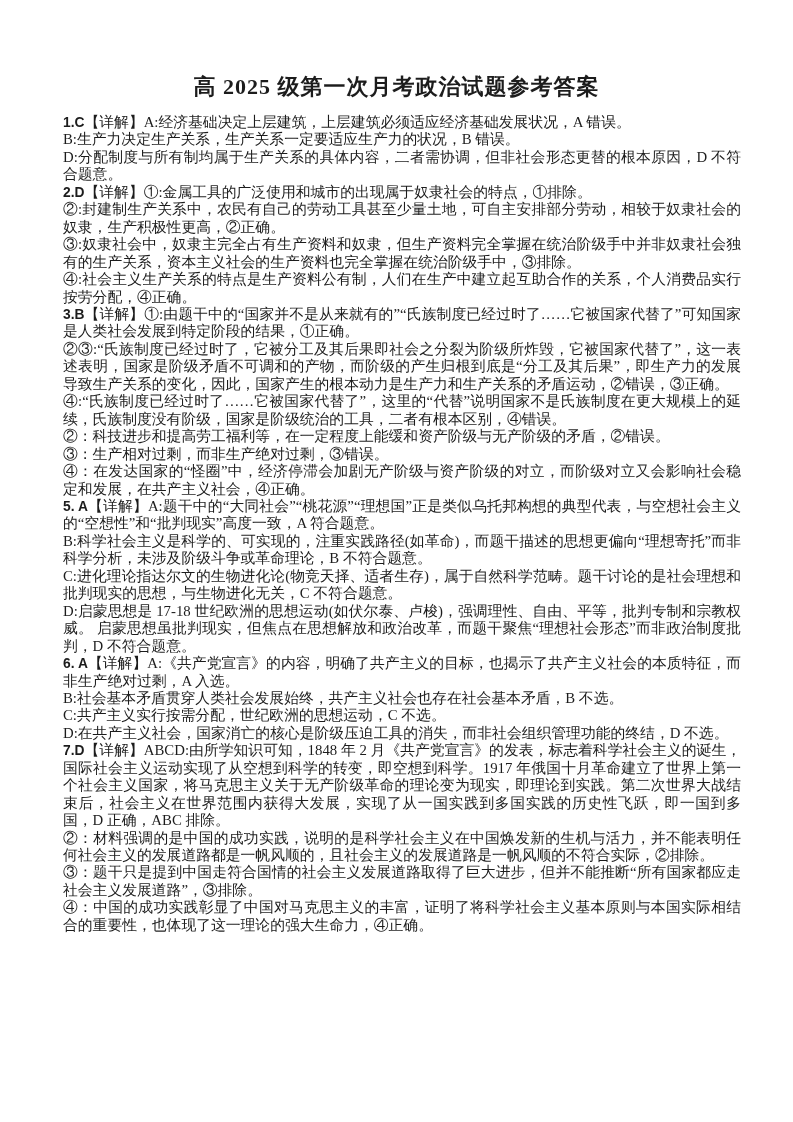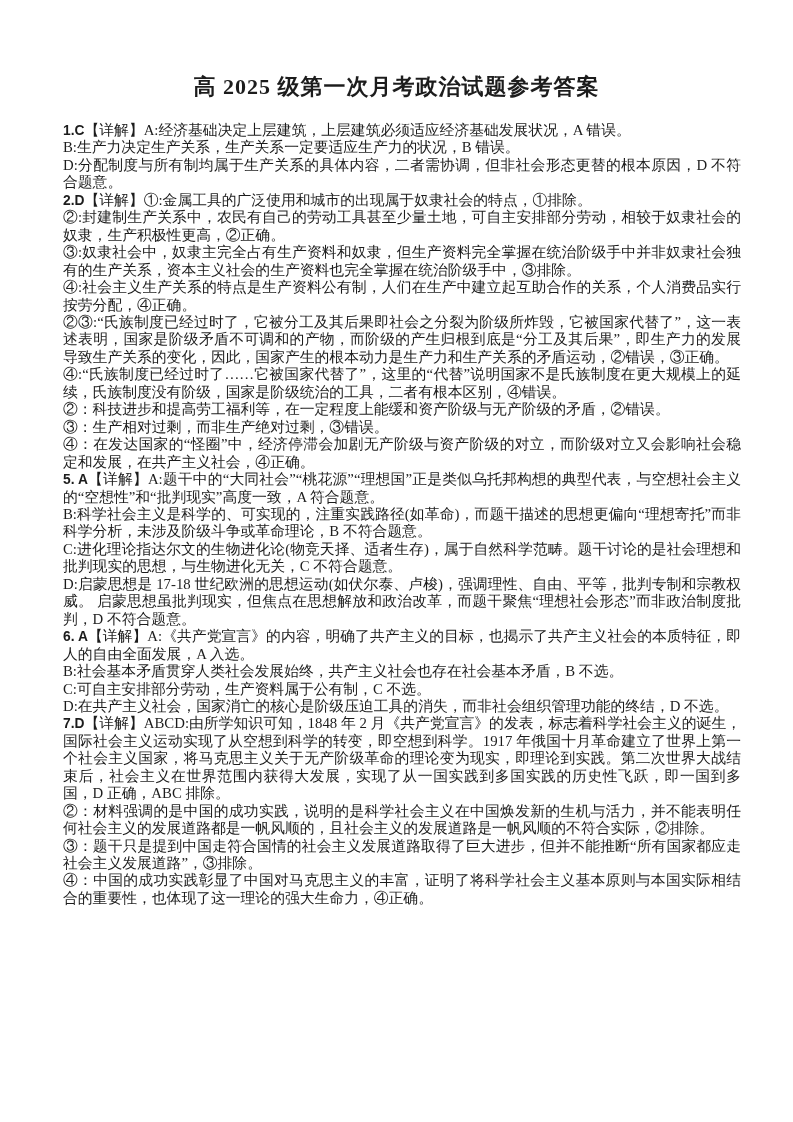--- a/index.html
+++ b/index.html
@@ -24,21 +24,21 @@
   .title {
     margin: 0;
     padding-top: 72px;
     text-align: center;
     font-size: 22px;
     font-weight: bold;
     letter-spacing: 1px;
     font-family: "Liberation Serif", serif;
   }
   .content {
-    margin: 20px 52px 0 63px;
+    margin: 12px 52px 0 63px;
     width: 678px;
     font-size: 14.8px;
     line-height: 17.45px;
     text-align: justify;
     text-justify: inter-ideograph;
   }
   .part {
     margin: 0;
     padding: 0;
   }
@@ -66,32 +66,33 @@
 <div class="page">
   <h1 class="title">高 2025 级第一次月考政治试题参考答案</h1>
   <div class="content" id="content">
       <p class="part"><span class="label">1.C</span><span class="detail">【详解】</span><span class="text">A:经济基础决定上层建筑，上层建筑必须适应经济基础发展状况，A 错误。</span></p>
       <p class="part"><span class="text">B:生产力决定生产关系，生产关系一定要适应生产力的状况，B 错误。</span></p>
       <p class="part"><span class="text">D:分配制度与所有制均属于生产关系的具体内容，二者需协调，但非社会形态更替的根本原因，D 不符合题意。</span></p>
       <p class="part"><span class="label">2.D</span><span class="detail">【详解】</span><span class="text">①:金属工具的广泛使用和城市的出现属于奴隶社会的特点，①排除。</span></p>
       <p class="part"><span class="text">②:封建制生产关系中，农民有自己的劳动工具甚至少量土地，可自主安排部分劳动，相较于奴隶社会的奴隶，生产积极性更高，②正确。</span></p>
       <p class="part"><span class="text">③:奴隶社会中，奴隶主完全占有生产资料和奴隶，但生产资料完全掌握在统治阶级手中并非奴隶社会独有的生产关系，资本主义社会的生产资料也完全掌握在统治阶级手中，③排除。</span></p>
       <p class="part"><span class="text">④:社会主义生产关系的特点是生产资料公有制，人们在生产中建立起互助合作的关系，个人消费品实行按劳分配，④正确。</span></p>
+      <p class="part"><span class="label">3.B</span><span class="detail">【详解】</span><span class="text">①:由题干中的“国家并不是从来就有的”“氏族制度已经过时了……它被国家代替了”可知国家是人类社会发展到特定阶段的结果，①正确。</span></p>
       <p class="part"><span class="text">②③:“氏族制度已经过时了，它被分工及其后果即社会之分裂为阶级所炸毁，它被国家代替了”，这一表述表明，国家是阶级矛盾不可调和的产物，而阶级的产生归根到底是“分工及其后果”，即生产力的发展导致生产关系的变化，因此，国家产生的根本动力是生产力和生产关系的矛盾运动，②错误，③正确。</span></p>
       <p class="part"><span class="text">④:“氏族制度已经过时了……它被国家代替了”，这里的“代替”说明国家不是氏族制度在更大规模上的延续，氏族制度没有阶级，国家是阶级统治的工具，二者有根本区别，④错误。</span></p>
       <p class="part"><span class="text">②：科技进步和提高劳工福利等，在一定程度上能缓和资产阶级与无产阶级的矛盾，②错误。</span></p>
       <p class="part"><span class="text">③：生产相对过剩，而非生产绝对过剩，③错误。</span></p>
       <p class="part"><span class="text">④：在发达国家的“怪圈”中，经济停滞会加剧无产阶级与资产阶级的对立，而阶级对立又会影响社会稳定和发展，在共产主义社会，④正确。</span></p>
       <p class="part"><span class="label">5. A</span><span class="detail">【详解】</span><span class="text">A:题干中的“大同社会”“桃花源”“理想国”正是类似乌托邦构想的典型代表，与空想社会主义的“空想性”和“批判现实”高度一致，A 符合题意。</span></p>
       <p class="part"><span class="text">B:科学社会主义是科学的、可实现的，注重实践路径(如革命)，而题干描述的思想更偏向“理想寄托”而非科学分析，未涉及阶级斗争或革命理论，B 不符合题意。</span></p>
       <p class="part"><span class="text">C:进化理论指达尔文的生物进化论(物竞天择、适者生存)，属于自然科学范畴。题干讨论的是社会理想和批判现实的思想，与生物进化无关，C 不符合题意。</span></p>
       <p class="part"><span class="text">D:启蒙思想是 17-18 世纪欧洲的思想运动(如伏尔泰、卢梭)，强调理性、自由、平等，批判专制和宗教权威。 启蒙思想虽批判现实，但焦点在思想解放和政治改革，而题干聚焦“理想社会形态”而非政治制度批判，D 不符合题意。</span></p>
-      <p class="part"><span class="label">6. A</span><span class="detail">【详解】</span><span class="text">A:《共产党宣言》的内容，明确了共产主义的目标，也揭示了共产主义社会的本质特征，即人的自由全面发展，A 入选。</span></p>
+      <p class="part"><span class="label">6. A</span><span class="detail">【详解】</span><span class="text">A:《共产党宣言》的内容，明确了共产主义的目标，也揭示了共产主义社会的本质特征，而非生产绝对过剩，A 入选。</span></p>
       <p class="part"><span class="text">B:社会基本矛盾贯穿人类社会发展始终，共产主义社会也存在社会基本矛盾，B 不选。</span></p>
-      <p class="part"><span class="text">C:可自主安排部分劳动，生产资料属于公有制，C 不选。</span></p>
+      <p class="part"><span class="text">C:共产主义实行按需分配，世纪欧洲的思想运动，C 不选。</span></p>
       <p class="part"><span class="text">D:在共产主义社会，国家消亡的核心是阶级压迫工具的消失，而非社会组织管理功能的终结，D 不选。</span></p>
       <p class="part"><span class="label">7.D</span><span class="detail">【详解】</span><span class="text">ABCD:由所学知识可知，1848 年 2 月《共产党宣言》的发表，标志着科学社会主义的诞生，国际社会主义运动实现了从空想到科学的转变，即空想到科学。1917 年俄国十月革命建立了世界上第一个社会主义国家，将马克思主义关于无产阶级革命的理论变为现实，即理论到实践。第二次世界大战结束后，社会主义在世界范围内获得大发展，实现了从一国实践到多国实践的历史性飞跃，即一国到多国，D 正确，ABC 排除。</span></p>
       <p class="part"><span class="text">②：材料强调的是中国的成功实践，说明的是科学社会主义在中国焕发新的生机与活力，并不能表明任何社会主义的发展道路都是一帆风顺的，且社会主义的发展道路是一帆风顺的不符合实际，②排除。</span></p>
       <p class="part"><span class="text">③：题干只是提到中国走符合国情的社会主义发展道路取得了巨大进步，但并不能推断“所有国家都应走社会主义发展道路”，③排除。</span></p>
       <p class="part"><span class="text">④：中国的成功实践彰显了中国对马克思主义的丰富，证明了将科学社会主义基本原则与本国实际相结合的重要性，也体现了这一理论的强大生命力，④正确。</span></p>
     </div>
   <div class="bottom-bar"></div>
 </div>
 
 </body></html>

